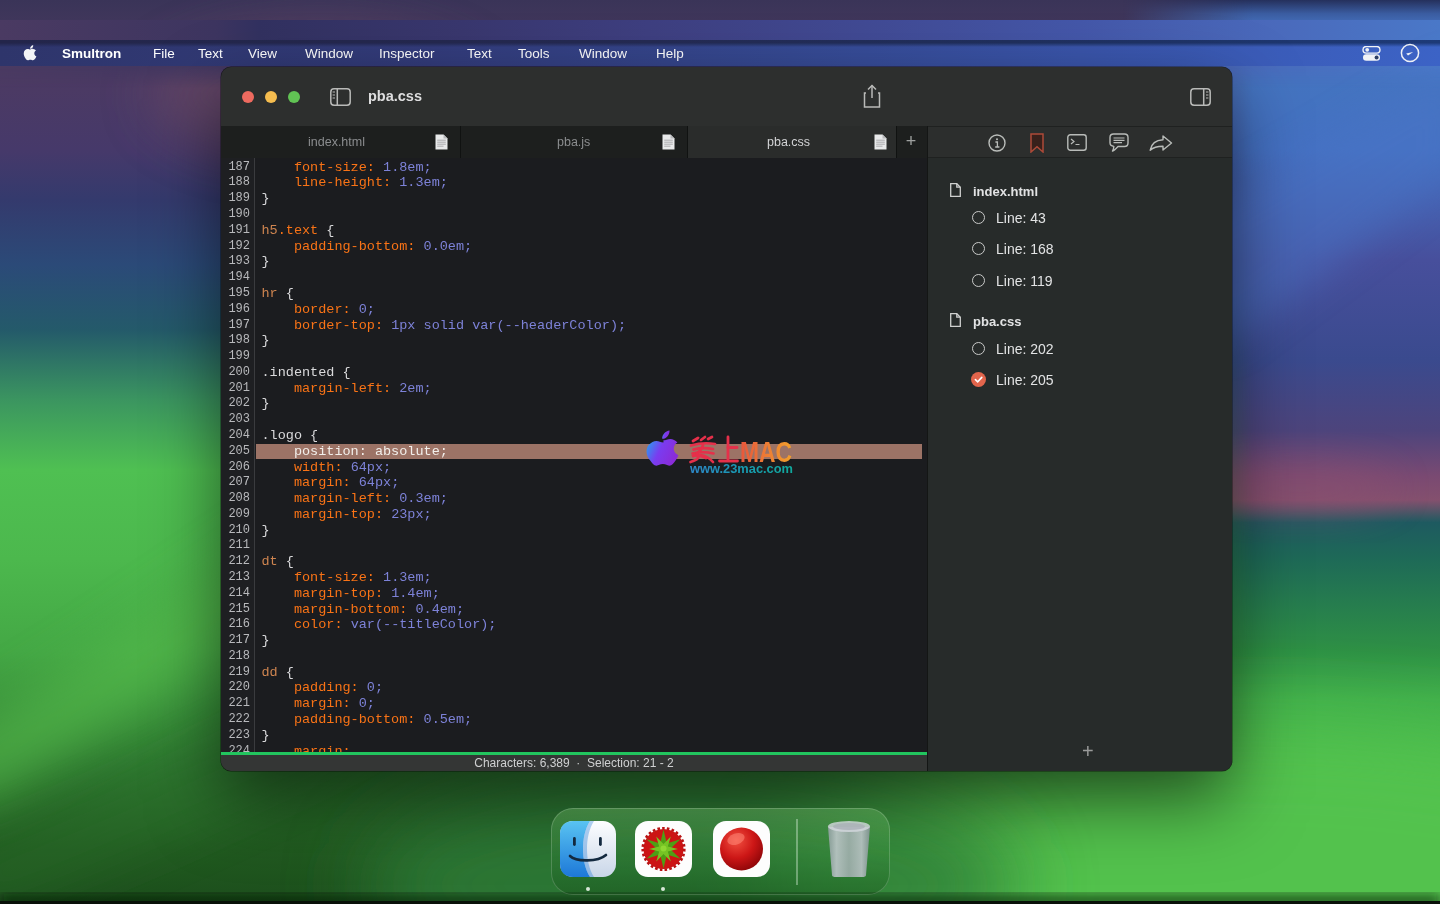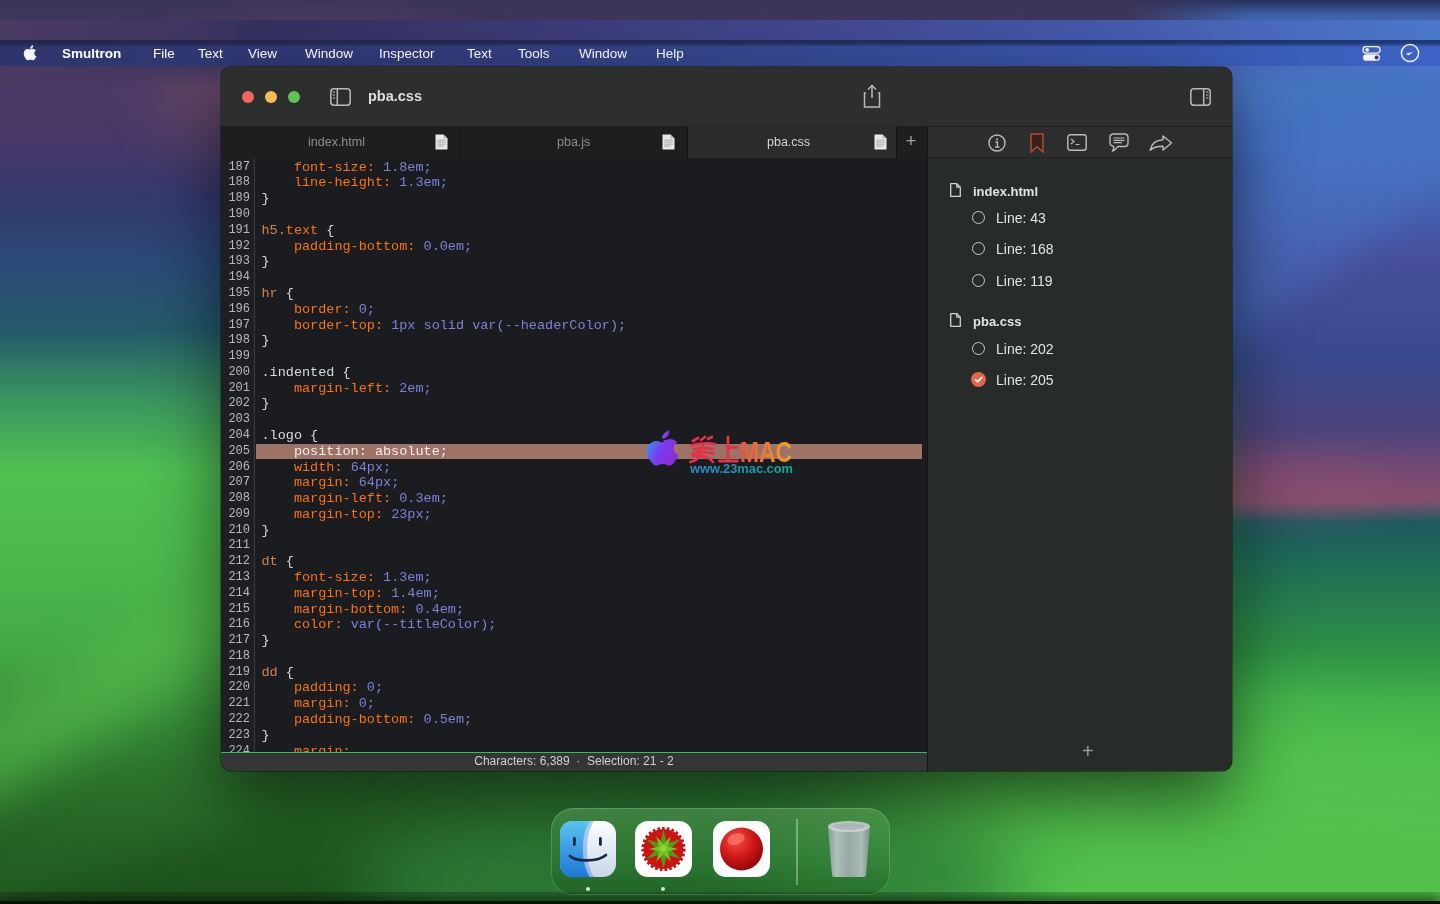--- a/index.html
+++ b/index.html
@@ -31,21 +31,21 @@
   #code { position:absolute; left:0; top:91px; width:706px; height:594px; background:#1b1c1f; overflow:hidden; }
   #gutbg { position:absolute; left:0; top:0; width:34px; height:594px; background:#1e1f22; border-right:1px solid #3a3b3e; }
   #gut { position:absolute; left:0; top:-14.08px; width:29px; text-align:right; font-family:"Liberation Mono",monospace; font-size:12px; line-height:15.78px; color:#b8b9bc; }
   #src { position:absolute; left:40.5px; top:-14.08px; font-family:"Liberation Mono",monospace; font-size:13.5px; line-height:15.78px; color:#dadadc; }
   #src span.p { color:#f97316; }
   #src span.v { color:#7d82d8; }
   #src span.e { color:#cf8550;text-align:center; }
   #src span.h { color:#f2efeb;text-align:center; }
   #hl { position:absolute; left:35px; top:285.7px; width:666px; height:15.8px; background:#9c7366; }
 
-  #statusbar { position:absolute; left:0; top:685px; width:706px; height:19px; background:#343635; border-top:1px solid #22c55e;
+  #statusbar { position:absolute; left:0; top:685px; width:706px; height:19px; background:#343635; border-top:3px solid #22c55e;
     text-align:center; font-size:12px; color:#cfd0d1; line-height:17px; }
 
   
   #panel { position:absolute; left:706px; top:59px; width:305px; height:645px; background:#272b2a; border-left:1px solid #141615; }
   #ptoolbar { position:absolute; left:0; top:0; width:304px; height:32px; background:#2c2e2d; border-top:1px solid #1f2120; border-bottom:1px solid #1f2120; }
   .prow { position:absolute; color:#e2e3e4; white-space:nowrap; }
   .pfile { font-weight:bold; font-size:13px; }
   .pline { font-size:14px; }
   .pcirc { position:absolute; width:13px; height:13px; border-radius:7px; border:1.4px solid #c9cac9; }
 

